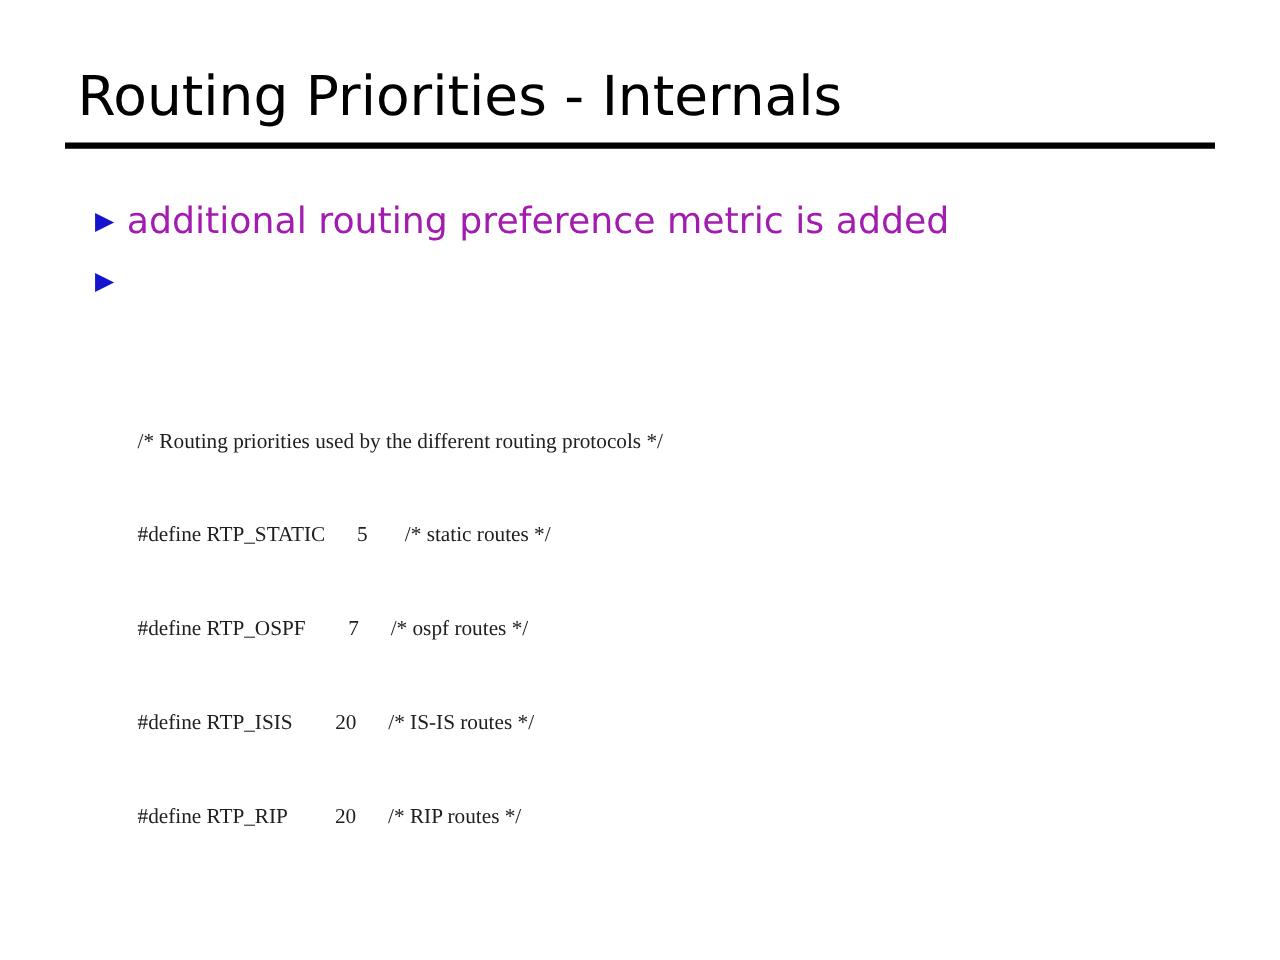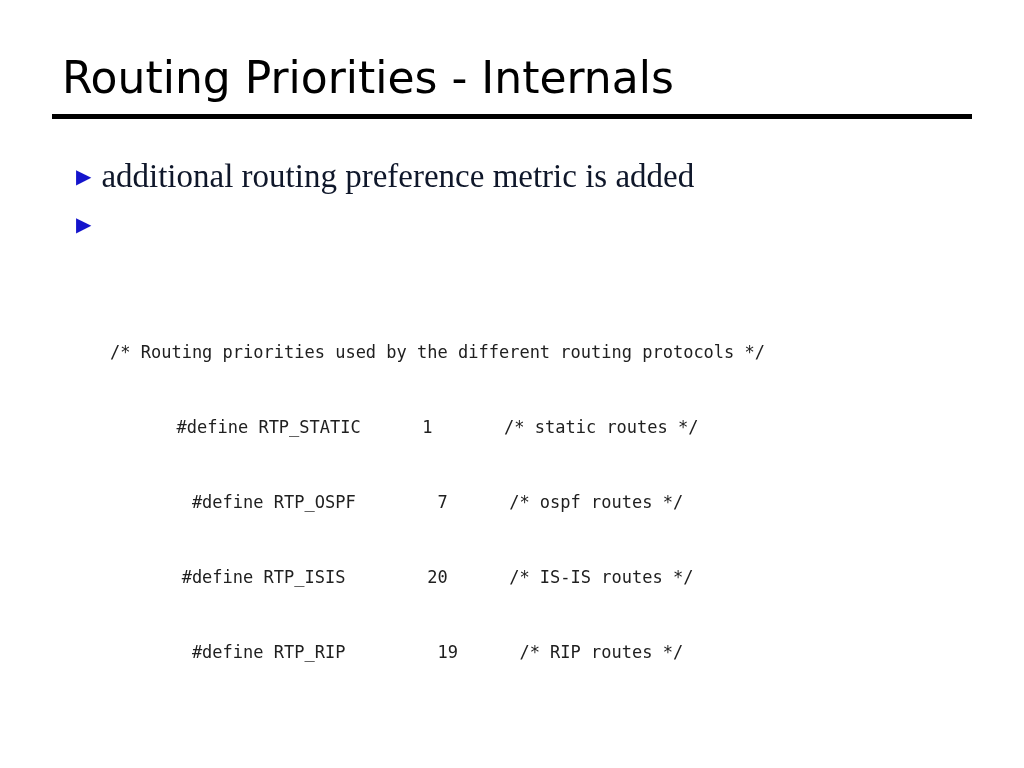--- a/index.html
+++ b/index.html
@@ -11,21 +11,20 @@
     height: 768px;
     background: #ffffff;
     font-family: "DejaVu Sans", sans-serif;
     overflow: hidden;
   }
   .slide {
     position: relative;
     width: 925px;
     height: 768px;
     box-sizing: border-box;
-    text-align: center;
   }
   .slide-title {
     position: absolute;
     left: 62px;
     top: 52px;
     font-size: 44px;
     font-weight: normal;
     color: #000000;
     letter-spacing: 0px;
     white-space: nowrap;
@@ -50,38 +49,38 @@
     margin-bottom: 6px;
   }
   .bullet-marker {
     color: #1414cc;
     font-size: 20px;
     line-height: 42px;
     margin-right: 10px;
     flex: 0 0 auto;
   }
   .bullet-text {
-    font-size: 33px;
-    color: #0f172a;
+    font-size: 29px;
+    color: #a21caf;
     line-height: 42px;
     white-space: nowrap;
-    font-family: Liberation Serif, serif;
   }
   .code-block {
     position: absolute;
     left: 110px;
     top: 290px;
     font-family: "DejaVu Sans Mono", monospace;
     font-size: 17px;
     line-height: 25px;
     color: #202020;
     white-space: pre;
   }
   .code-line {
     white-space: pre;
+    font-family: Liberation Serif, serif;
   }
 </style>
 </head>
 <body>
 
 <div class="slide">
 
   <div class="slide-title">Routing Priorities - Internals</div>
   <div class="title-rule"></div>
 
@@ -90,22 +89,22 @@
       <span class="bullet-marker">▶</span>
       <span class="bullet-text">additional routing preference metric is added</span>
     </div>
     <div class="bullet-row">
       <span class="bullet-marker">▶</span>
     </div>
   </div>
 
   <div class="code-block">
     <div class="code-line">/* Routing priorities used by the different routing protocols */</div>
-    <div class="code-line">#define RTP_STATIC      1       /* static routes */</div>
+    <div class="code-line">#define RTP_STATIC      5       /* static routes */</div>
     <div class="code-line">#define RTP_OSPF        7      /* ospf routes */</div>
     <div class="code-line">#define RTP_ISIS        20      /* IS-IS routes */</div>
-    <div class="code-line">#define RTP_RIP         19      /* RIP routes */</div>
+    <div class="code-line">#define RTP_RIP         20      /* RIP routes */</div>
     
     
     
   </div>
 
 </div>
 
 </body></html>

